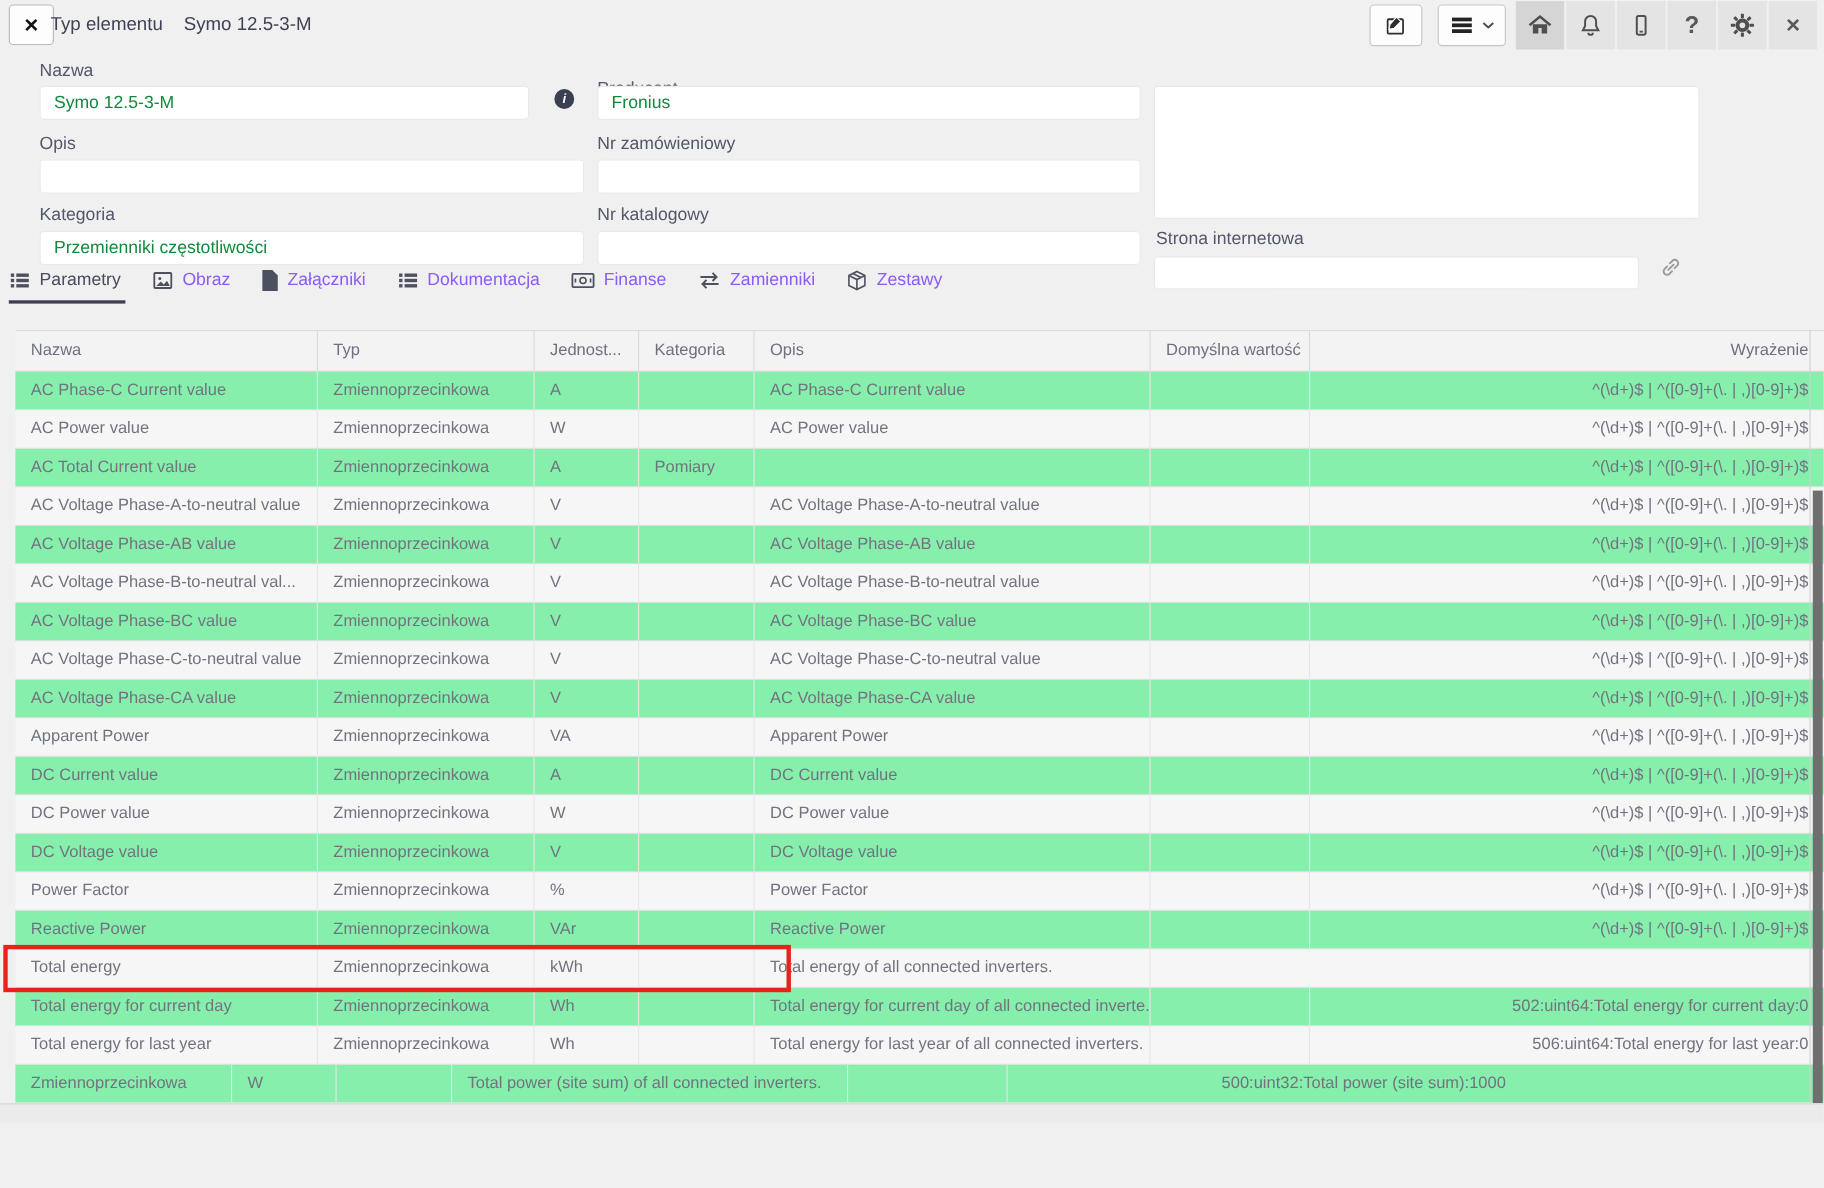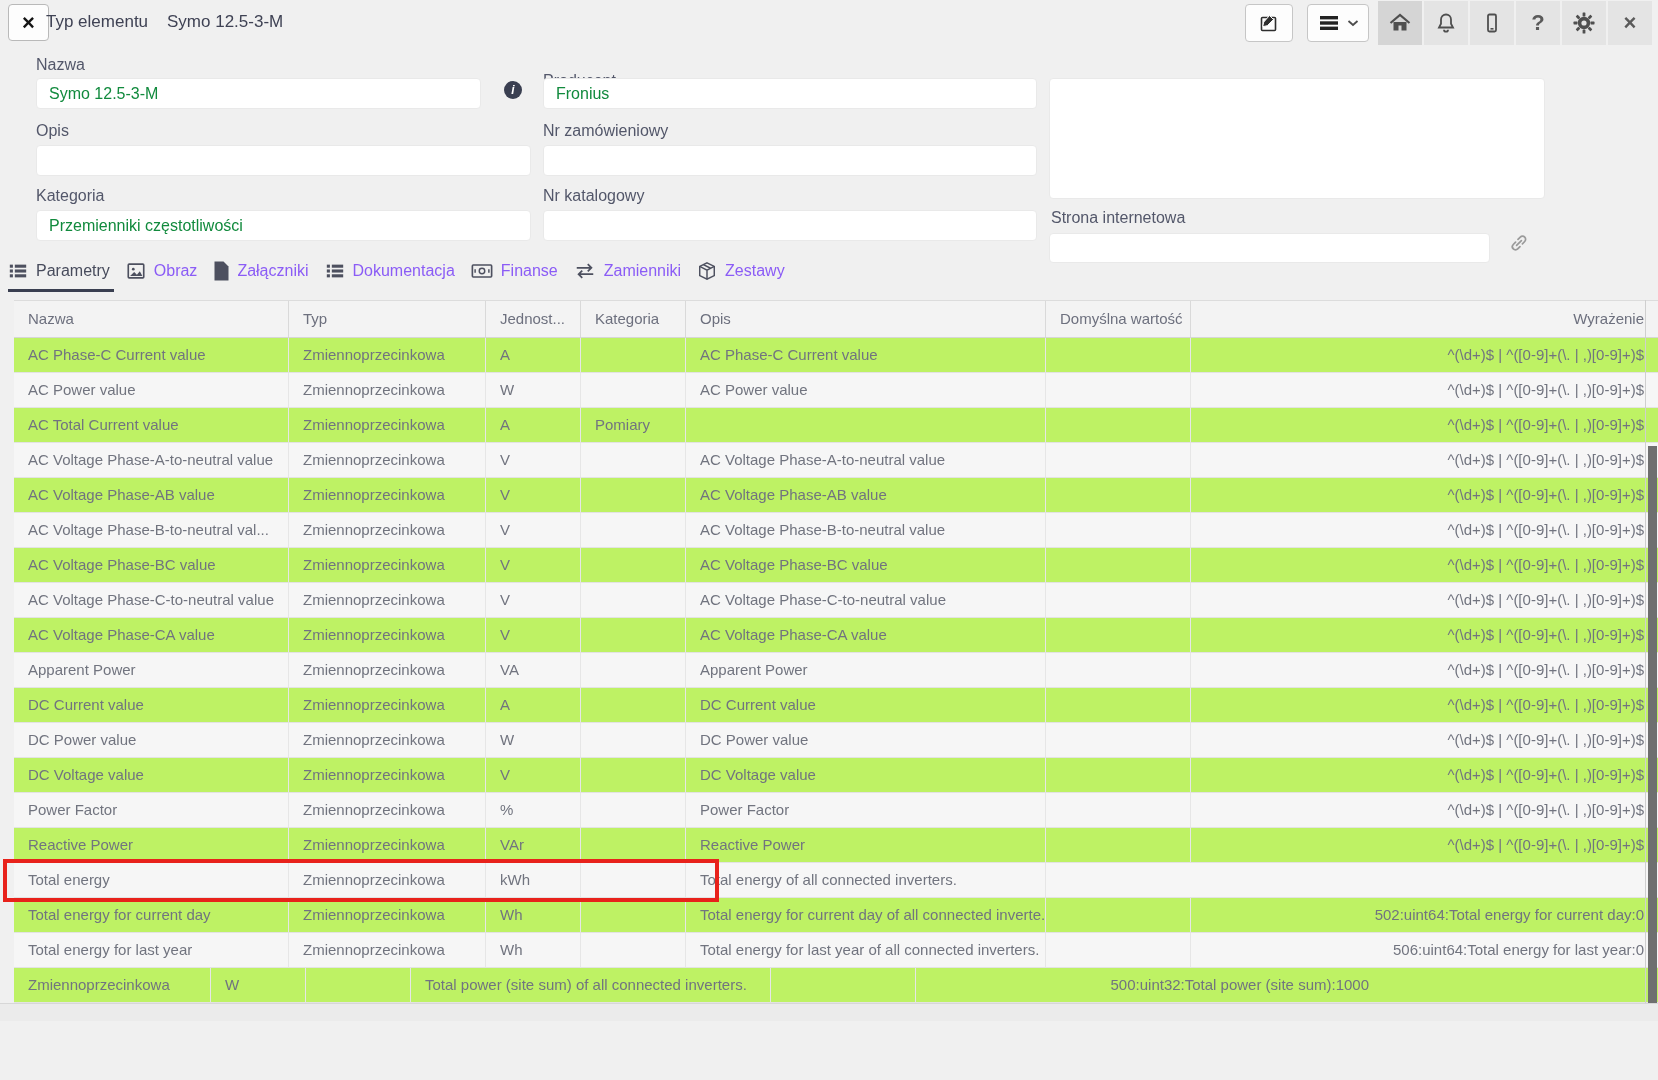--- a/index.html
+++ b/index.html
@@ -28,32 +28,32 @@
     font-size:16px; padding:0 12px; color:#4a4e5f; font-family:"Liberation Sans", sans-serif; }
   .f-input.green { color:#118a3d; }
   .f-area { position:absolute; background:#ffffff; border:1px solid #e9e9e9; border-radius:4px;
     resize:none; font-family:"Liberation Sans", sans-serif; font-size:16px; padding:6px 12px; }
   .info-circle { position:absolute; left:504px; top:81px; width:18px; height:18px; border-radius:50%;
     background:#3a3f51; color:#fff; font-size:12px; font-weight:bold; font-style:italic;
     display:flex; align-items:center; justify-content:center; cursor:pointer; }
   .link-ic { position:absolute; left:1508px; top:232px; cursor:pointer; }
 
   
-  .tabs { position:absolute; left:8px; top:252px; display:flex; gap:12px; height:40px; }
+  .tabs { position:absolute; left:8px; top:236px; display:flex; gap:24px; height:40px; }
   .tab { display:flex; align-items:center; gap:8px; padding:0 4px 0 0; font-size:16px; color:#8b5cf6;
     cursor:pointer; border-bottom:3px solid transparent; height:40px; }
   .tab.active { color:#474b5c; border-bottom-color:#3a3f51; }
   .tab svg { flex:0 0 auto; }
 
   
   .table { position:absolute; left:14px; top:300px; width:1644px; }
   .thead { display:flex; height:38px; background:#f3f3f3; border-top:1px solid #dcdcdc;
     border-bottom:1px solid #d6d6d6; }
   .thead .tcell { color:#6d707e; font-size:15px; line-height:36px; border-right:1px solid #d9d9d9; }
-  .trow { display:flex; height:35px; background:#bef264; border-bottom:1px solid #e3e3e3; cursor:pointer; }
+  .trow { display:flex; height:35px; background:#86efac; border-bottom:1px solid #e3e3e3; cursor:pointer; }
   .trow:nth-child(even) { background:#f6f6f6; }
   .tcell { padding-left:14px; font-size:15px; line-height:34px; color:#71747f; white-space:nowrap;
     overflow:hidden; border-right:1px solid #e6e6e6; }
   .tcell:last-child { border-right:none;text-align:right; }
   .col-name       { width:275px; }
   .col-type       { width:197px; }
   .col-unit       { width:95px; }
   .col-category   { width:105px; }
   .col-desc       { width:360px; }
   .col-default    { width:145px; }

